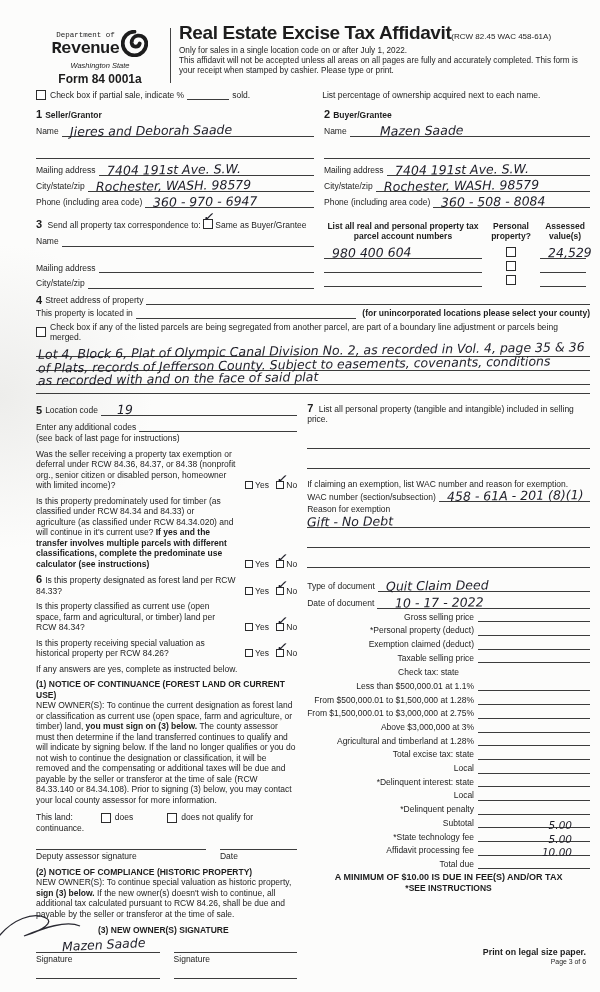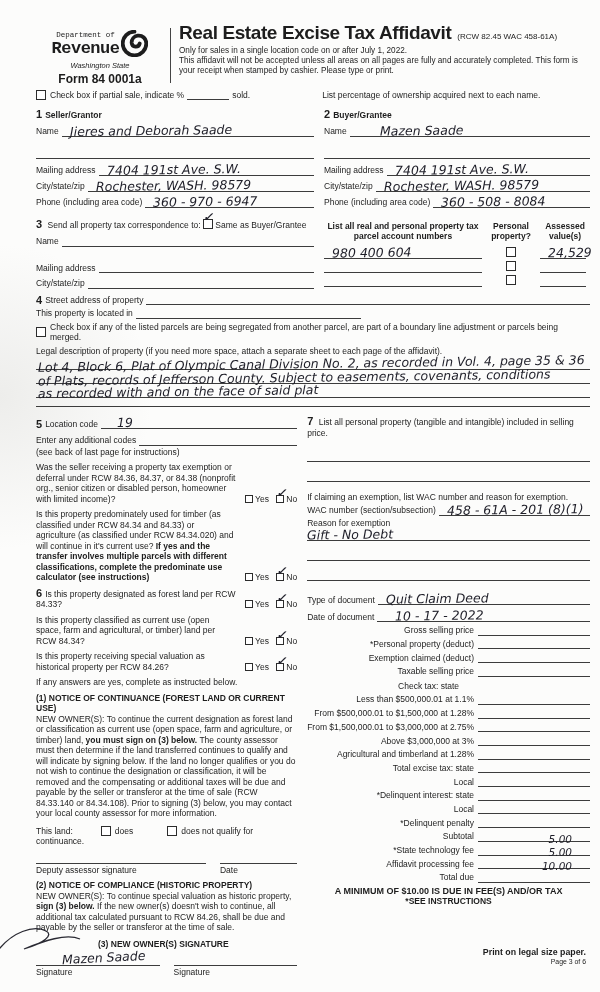--- a/index.html
+++ b/index.html
@@ -16,21 +16,21 @@
   
   .hdr { display:flex; align-items:stretch; }
   .hdr-left { width:128px; text-align:center; padding-top:4px; }
   .dept-small { font-size:7.5px; }
   .dept-name { font-size:17px; font-weight:bold; letter-spacing:-0.5px; line-height:16px; }
   .dept-state { font-size:7.5px; font-style:italic; }
   .form-no { font-size:12px; font-weight:bold; margin-top:3px; }
   .logo-row { display:flex; justify-content:center; align-items:flex-start; gap:2px;font-family:Liberation Mono, monospace; }
   .hdr-div { width:1px; background:#444; margin:2px 8px 2px 6px; }
   .hdr-right { flex:1; padding-top:2px; }
-  .title-row { display:flex; align-items:baseline; gap:6px; }
+  .title-row { display:flex; align-items:baseline; }
   .title { font-size:19px; font-weight:bold; letter-spacing:-0.4px; }
   .rcw { font-size:8px; }
   .intro { margin-top:3px; font-size:8.2px; line-height:10px; }
   .partial-row { display:flex; margin-top:5px; align-items:flex-end; }
   
   .cb { display:inline-block; width:8px; height:8px; border:1.2px solid #2c2c2c; background:#fff; position:relative; vertical-align:-1px; flex:none; }
   .cb-lg { width:10px; height:10px; }
   .cb.checked::after { content:"✓"; position:absolute; left:-1px; top:-8px; font-size:12px; color:#23232d; font-weight:bold; font-style:italic; }
   .yn { white-space:nowrap; align-self:flex-end; padding-left:4px; }
   .yn .cb { margin:0 2px 0 5px; }
@@ -235,26 +235,26 @@
 
   <div style="margin-top:6px">
     <div class="row">
       <span class="sec-num">4</span>
       <span class="lbl">Street address of property</span>
       <span class="wline"></span>
     </div>
     <div class="row" style="margin-top:3px">
       <span class="lbl">This property is located in</span>
       <span class="wline" style="max-width:225px"></span>
+      <span class="b i" style="margin-left:6px">(for unincorporated locations please select your county)</span>
     </div>
     <div class="row" style="margin-top:3px;align-items:center">
       <span class="cb cb-lg"></span>
       <span style="margin-left:4px">Check box if any of the listed parcels are being segregated from another parcel, are part of a boundary line adjustment or parcels being merged.</span>
     </div>
-    <div style="margin-top:3px">Legal description of property (if you need more space, attach a separate sheet to each page of the affidavit).</div>
     <div class="wline" style="margin-left:0;min-height:14px">
           <span class="hand hand-lg hand-pos" style="left:2px">Lot 4, Block 6, Plat of Olympic Canal Division No. 2, as recorded in Vol. 4, page 35 &amp; 36</span>
         </div>
     <div class="wline" style="margin-left:0;min-height:14px">
           <span class="hand hand-lg hand-pos" style="left:2px">of Plats, records of Jefferson County.  Subject to easements, covenants, conditions</span>
         </div>
     <div class="wline" style="margin-left:0;min-height:14px">
           <span class="hand hand-lg hand-pos" style="left:2px">as recorded with and on the face of said plat</span>
         </div>
   </div>

